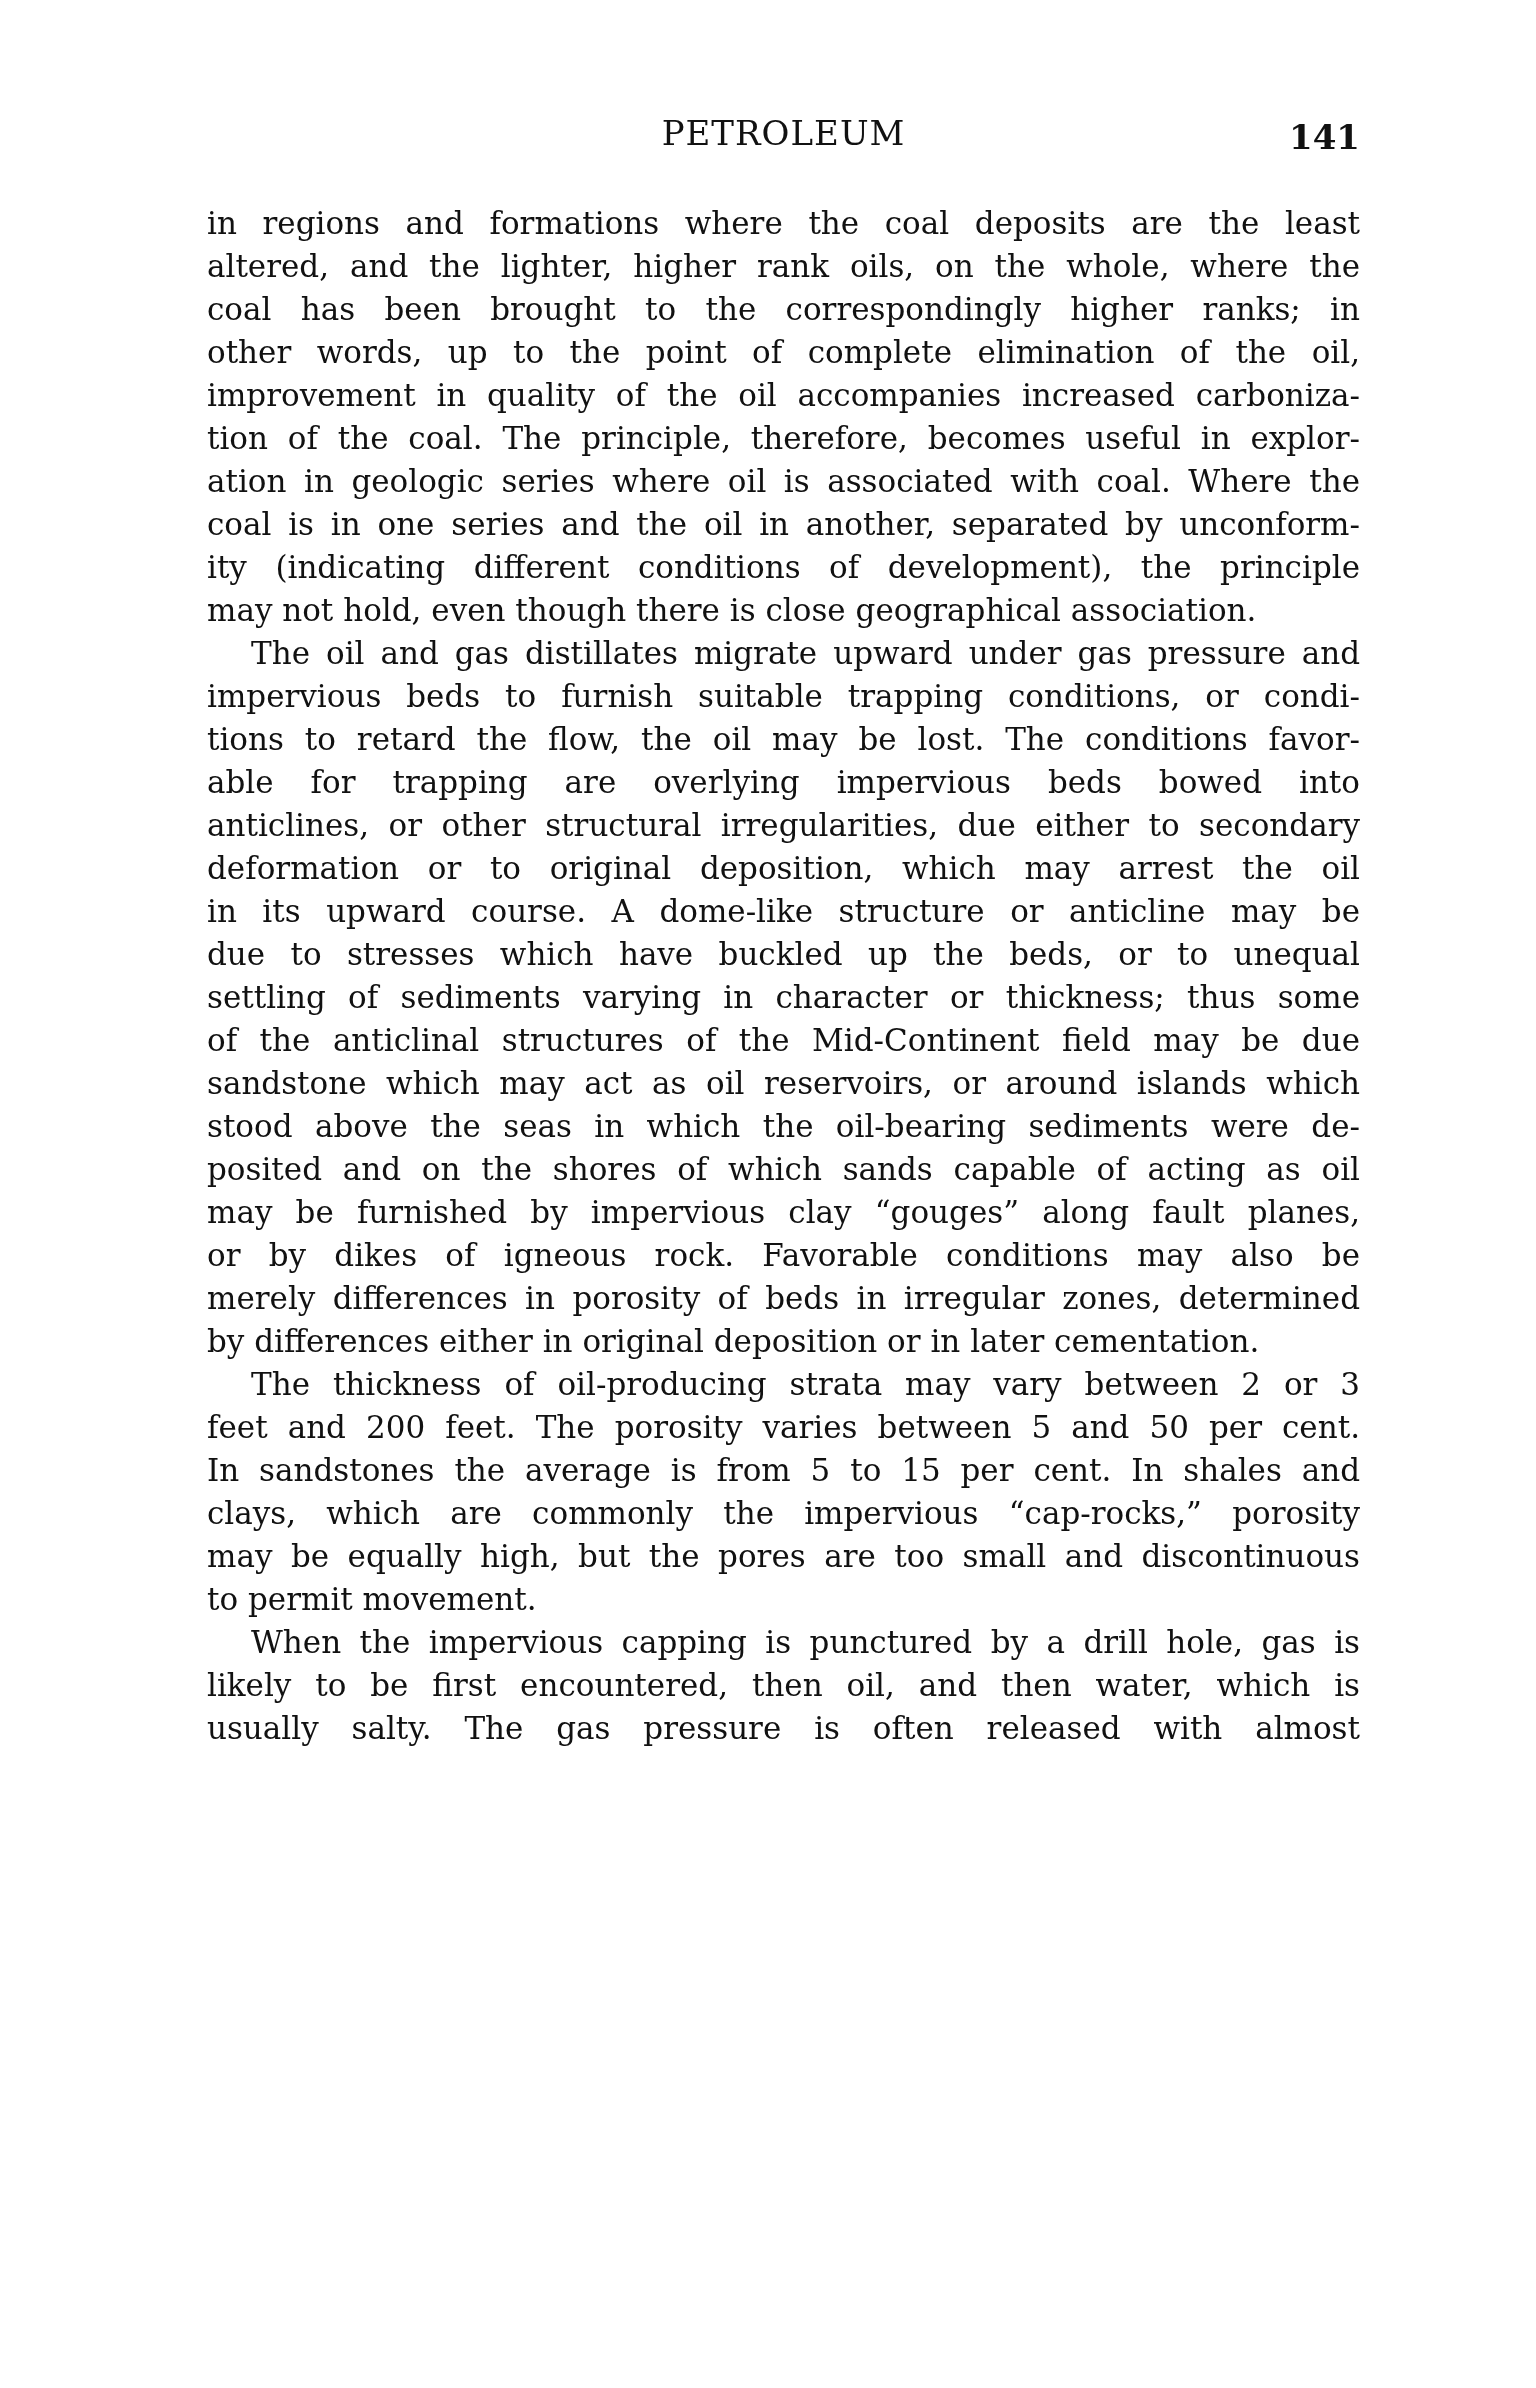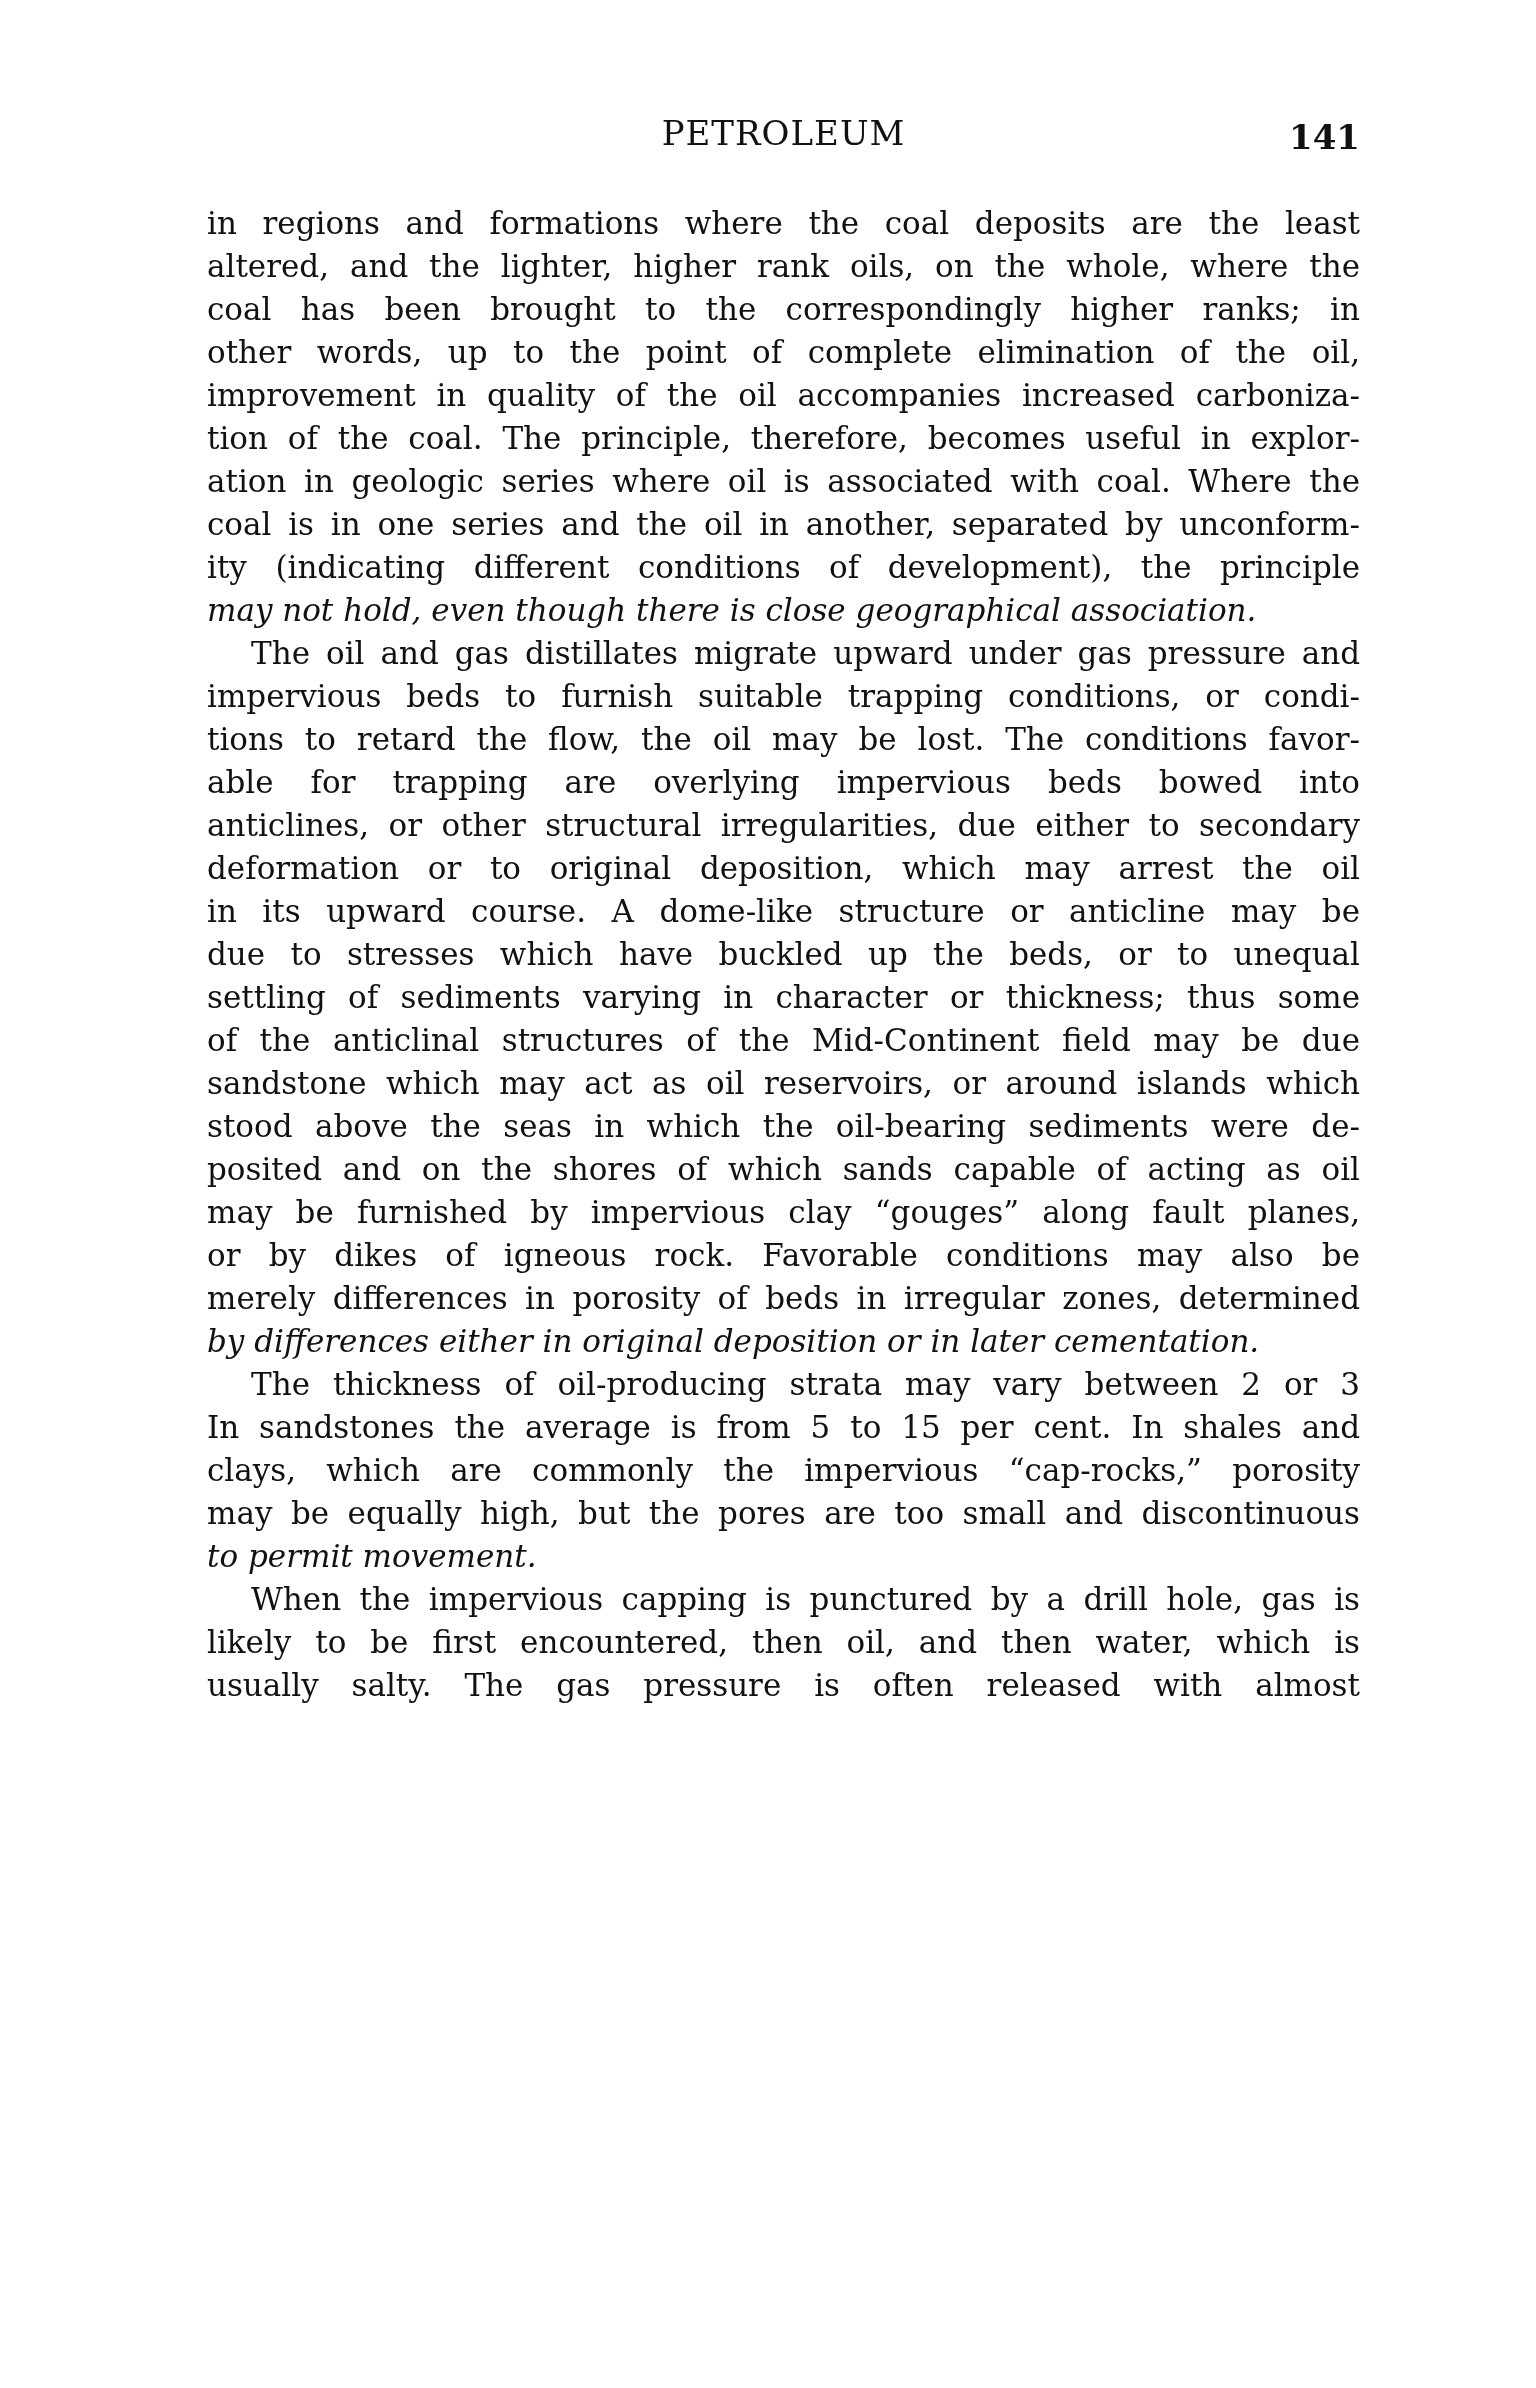--- a/index.html
+++ b/index.html
@@ -3,21 +3,21 @@
 <meta charset="utf-8">
 <style>
   html, body { margin: 0; padding: 0; background: #ffffff; }
   body { width: 1536px; height: 2388px; position: relative; overflow: hidden; }
   .page { position: absolute; left: 0; top: 0; width: 1536px; height: 1792px; background: #fff; color: #111; font-family: "DejaVu Serif", serif; }
   .running-head { position: absolute; top: 113px; left: 207px; width: 1153px; height: 46px; }
   .head-title { position: absolute; left: 0; width: 1153px; text-align: center; font-size: 34px; letter-spacing: 1px; top: 0; }
   .head-page { position: absolute; right: 0; top: 3.8px; font-size: 34px; font-weight: bold; }
   .body { position: absolute; left: 207px; top: 202px; width: 1153px; }
   .line { height: 43px; line-height: 43px; font-size: 31px; white-space: nowrap; text-align: justify; text-align-last: justify; overflow: hidden; }
-  .line.last { text-align-last: left; font-style: italic; }
+  .line.last { text-align-last: left; }
   .line.indent { padding-left: 44px; }
 </style>
 </head>
 <body>
 
 <div class="page">
   <div class="running-head">
     <div class="head-title">PETROLEUM</div>
     <div class="head-page">141</div>
   </div>
@@ -48,20 +48,21 @@
         <div class="line">sandstone which may act as oil reservoirs, or around islands which</div>
         <div class="line">stood above the seas in which the oil-bearing sediments were de-</div>
         <div class="line">posited and on the shores of which sands capable of acting as oil</div>
         <div class="line">may be furnished by impervious clay “gouges” along fault planes,</div>
         <div class="line">or by dikes of igneous rock.  Favorable conditions may also be</div>
         <div class="line">merely differences in porosity of beds in irregular zones, determined</div>
         <div class="line last">by differences either in original deposition or in later cementation.</div>
       </div>
       <div>
         <div class="line indent">The thickness of oil-producing strata may vary between 2 or 3</div>
+        <div class="line">feet and 200 feet.  The porosity varies between 5 and 50 per cent.</div>
         <div class="line">In sandstones the average is from 5 to 15 per cent.  In shales and</div>
         <div class="line">clays, which are commonly the impervious “cap-rocks,” porosity</div>
         <div class="line">may be equally high, but the pores are too small and discontinuous</div>
         <div class="line last">to permit movement.</div>
       </div>
       <div>
         <div class="line indent">When the impervious capping is punctured by a drill hole, gas is</div>
         <div class="line">likely to be first encountered, then oil, and then water, which is</div>
         <div class="line">usually salty.  The gas pressure is often released with almost</div>
       </div>

